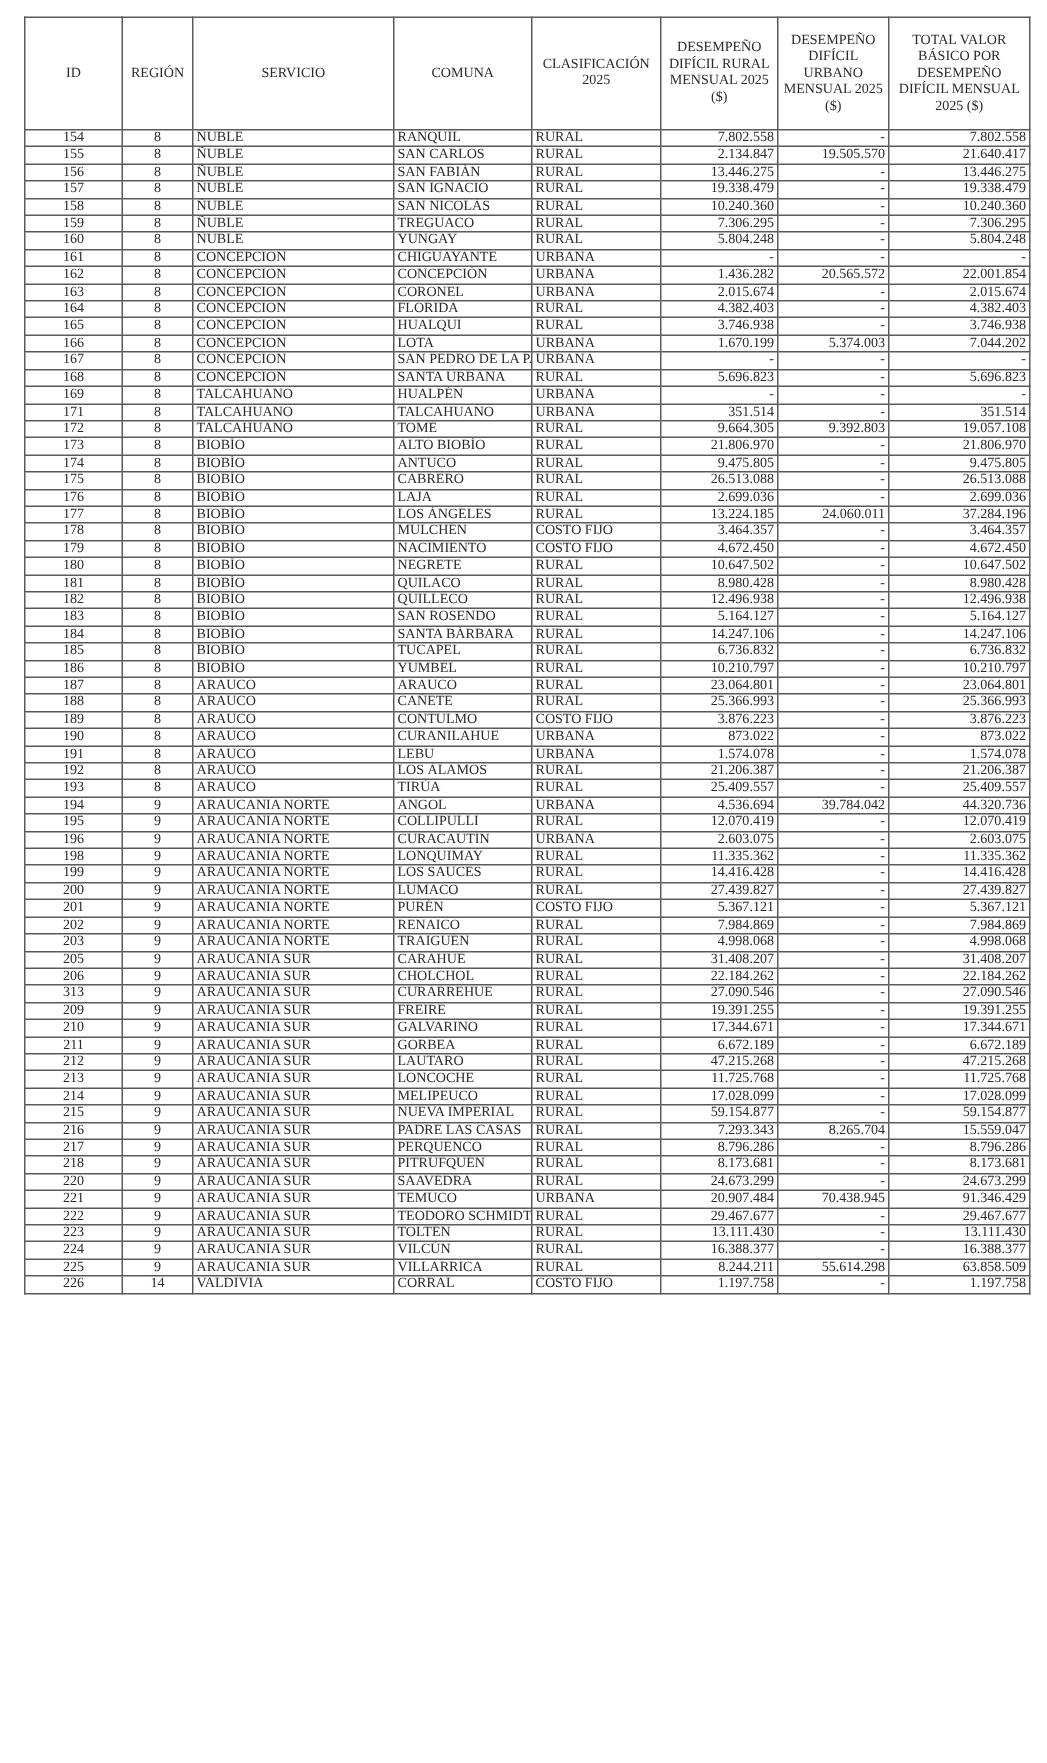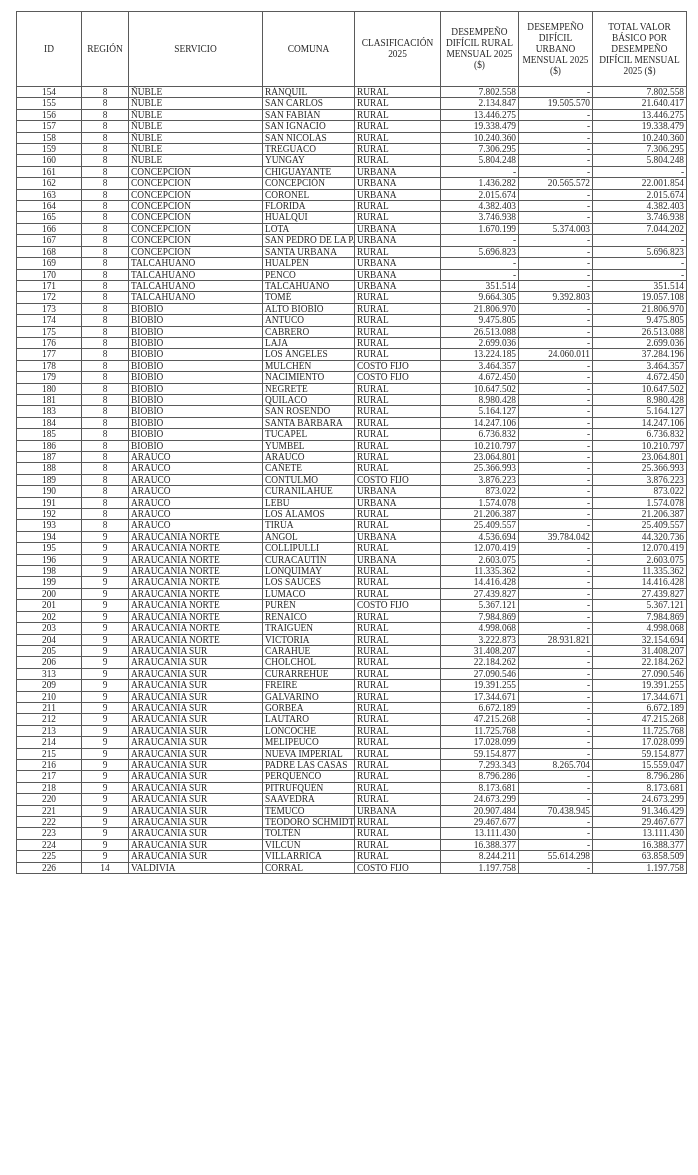--- a/index.html
+++ b/index.html
@@ -212,30 +212,20 @@
         <td class="c">169</td>
         <td class="c">8</td>
         <td class="l">TALCAHUANO</td>
         <td class="l wrap">HUALPÉN</td>
         <td class="l">URBANA</td>
         <td class="r">-</td>
         <td class="r">-</td>
         <td class="r">-</td>
       </tr>
       <tr>
-        <td class="c">170</td>
-        <td class="c">8</td>
-        <td class="l">TALCAHUANO</td>
-        <td class="l wrap">PENCO</td>
-        <td class="l">URBANA</td>
-        <td class="r">-</td>
-        <td class="r">-</td>
-        <td class="r">-</td>
-      </tr>
-      <tr>
         <td class="c">171</td>
         <td class="c">8</td>
         <td class="l">TALCAHUANO</td>
         <td class="l wrap">TALCAHUANO</td>
         <td class="l">URBANA</td>
         <td class="r">351.514</td>
         <td class="r">-</td>
         <td class="r">351.514</td>
       </tr>
       <tr>
@@ -330,20 +320,30 @@
       </tr>
       <tr>
         <td class="c">181</td>
         <td class="c">8</td>
         <td class="l">BIOBÍO</td>
         <td class="l wrap">QUILACO</td>
         <td class="l">RURAL</td>
         <td class="r">8.980.428</td>
         <td class="r">-</td>
         <td class="r">8.980.428</td>
+      </tr>
+      <tr>
+        <td class="c">182</td>
+        <td class="c">8</td>
+        <td class="l">BIOBÍO</td>
+        <td class="l wrap">QUILLECO</td>
+        <td class="l">RURAL</td>
+        <td class="r">12.496.938</td>
+        <td class="r">-</td>
+        <td class="r">12.496.938</td>
       </tr>
       <tr>
         <td class="c">183</td>
         <td class="c">8</td>
         <td class="l">BIOBÍO</td>
         <td class="l wrap">SAN ROSENDO</td>
         <td class="l">RURAL</td>
         <td class="r">5.164.127</td>
         <td class="r">-</td>
         <td class="r">5.164.127</td>
@@ -530,30 +530,20 @@
       </tr>
       <tr>
         <td class="c">203</td>
         <td class="c">9</td>
         <td class="l">ARAUCANIA NORTE</td>
         <td class="l wrap">TRAIGUÉN</td>
         <td class="l">RURAL</td>
         <td class="r">4.998.068</td>
         <td class="r">-</td>
         <td class="r">4.998.068</td>
-      </tr>
-      <tr>
-        <td class="c">204</td>
-        <td class="c">9</td>
-        <td class="l">ARAUCANIA NORTE</td>
-        <td class="l wrap">VICTORIA</td>
-        <td class="l">RURAL</td>
-        <td class="r">3.222.873</td>
-        <td class="r">28.931.821</td>
-        <td class="r">32.154.694</td>
       </tr>
       <tr>
         <td class="c">205</td>
         <td class="c">9</td>
         <td class="l">ARAUCANIA SUR</td>
         <td class="l wrap">CARAHUE</td>
         <td class="l">RURAL</td>
         <td class="r">31.408.207</td>
         <td class="r">-</td>
         <td class="r">31.408.207</td>

